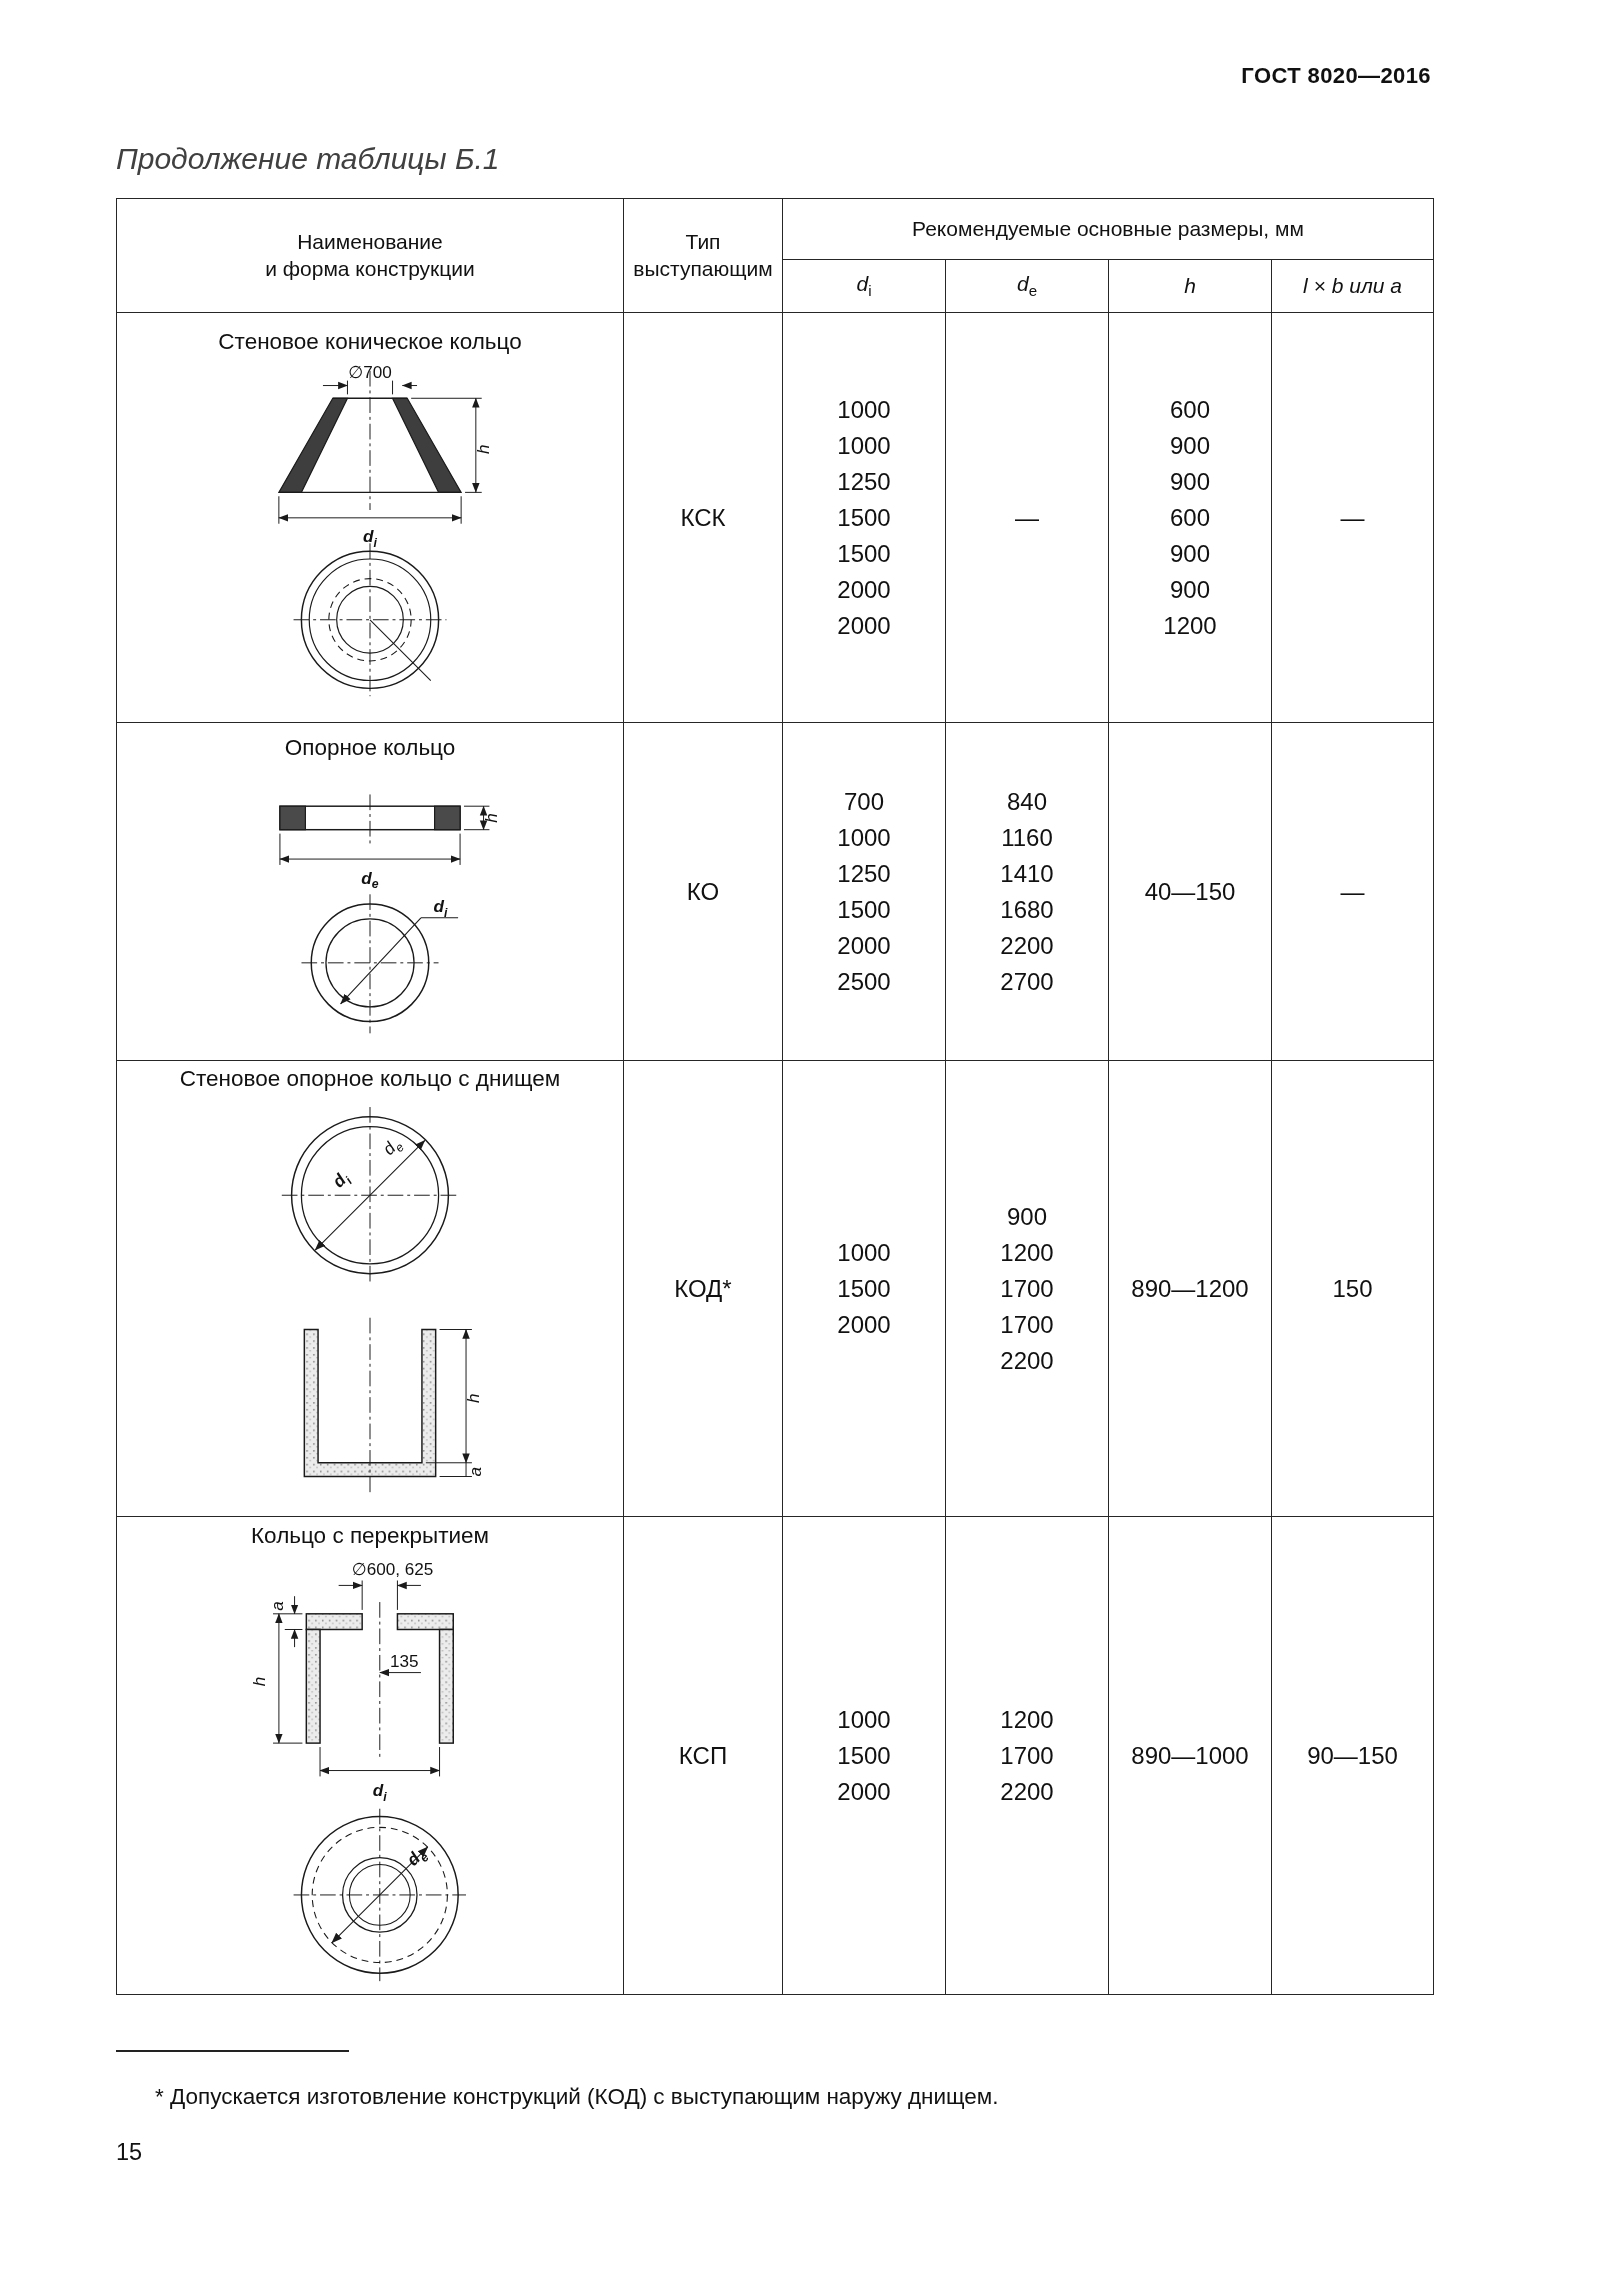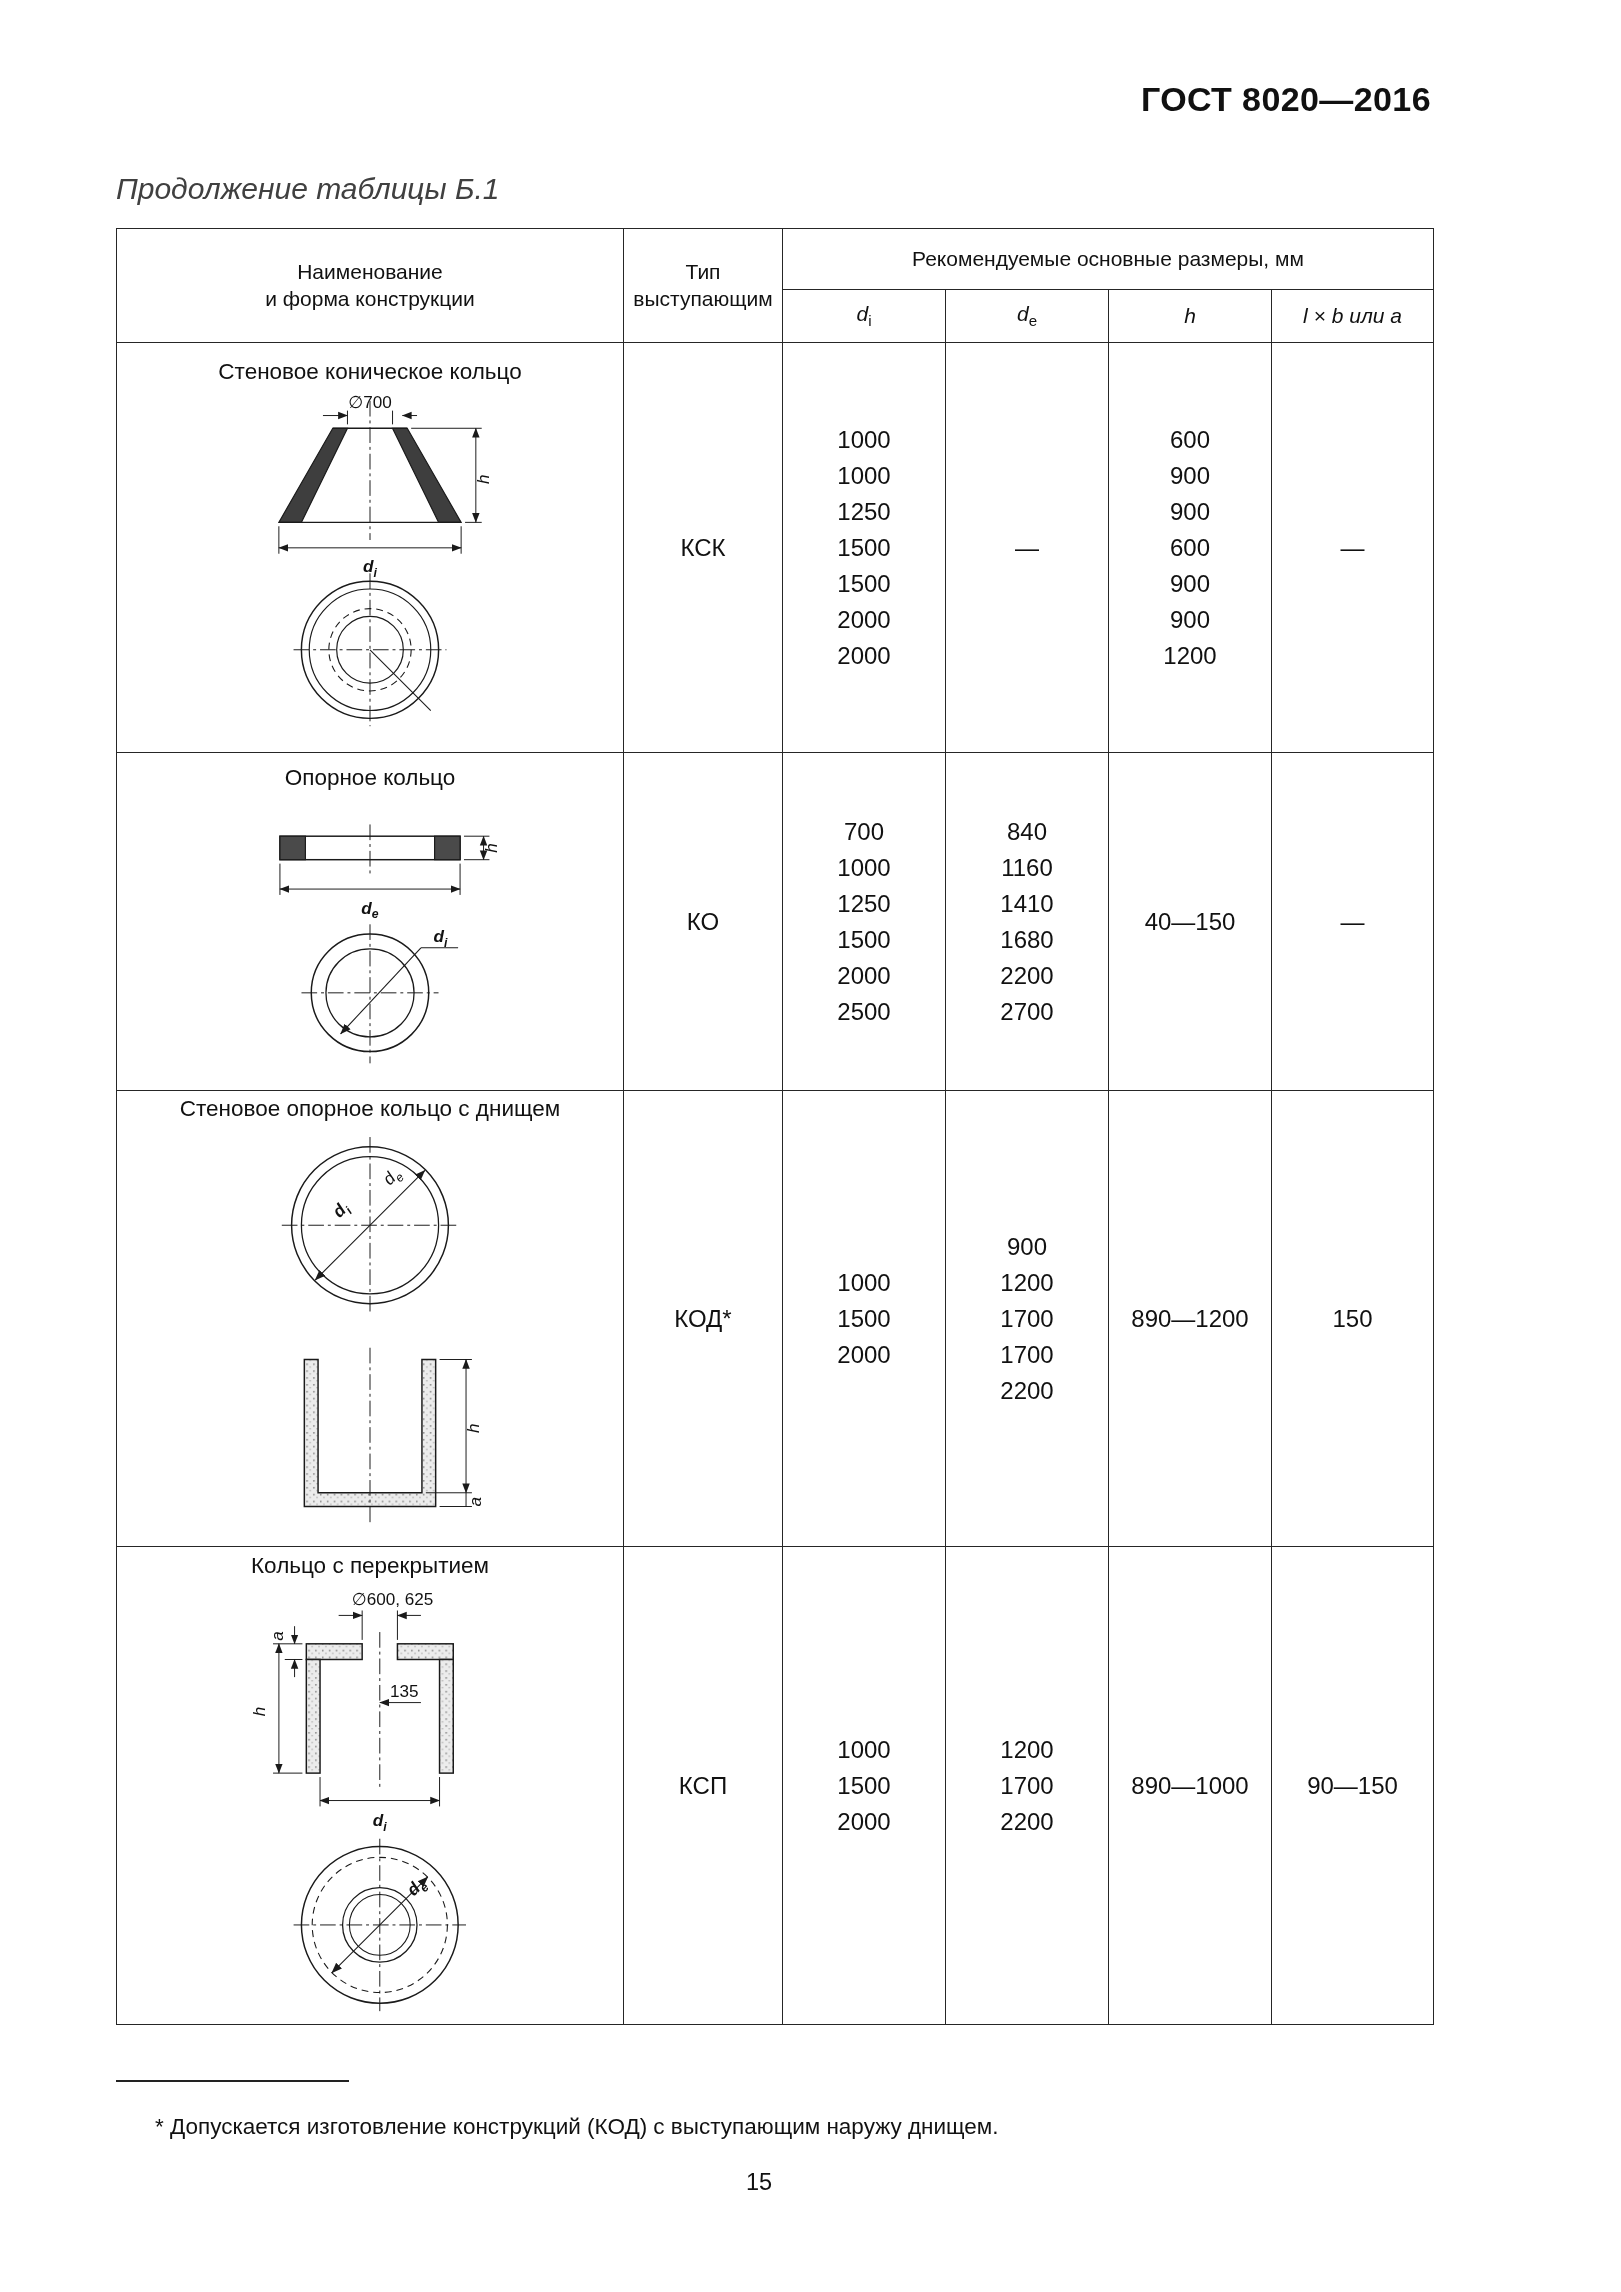--- a/index.html
+++ b/index.html
@@ -1,21 +1,21 @@
 <!DOCTYPE html>
 <html><head>
 <meta charset="utf-8">
 <style>
   html,body{margin:0;padding:0}
   body{
     width:1621px;height:2293px;background:#ffffff;position:relative;
     font-family:"Liberation Sans", sans-serif;color:#111;
   }
   .content{position:absolute;left:116px;top:0;width:1315px}
-  .doc-header{padding-top:80px;text-align:right;font-weight:700;font-size:34px;letter-spacing:0.4px}
+  .doc-header{padding-top:63px;text-align:right;font-weight:700;font-size:22px;letter-spacing:0.4px}
   .caption{margin-top:53px;font-style:italic;font-size:30px;color:#404040}
   table.b1{margin-top:22px;border-collapse:collapse;width:100%;table-layout:fixed}
   .b1 th,.b1 td{border:1.7px solid #262626;padding:0;text-align:center;vertical-align:middle;overflow:hidden}
   .b1 thead th{font-weight:400;font-size:21px;line-height:1.28}
   tr.hr1{height:61px}
   tr.hr2{height:53px}
   tr.br1{height:410px}
   tr.br2{height:338px}
   tr.br3{height:456px}
   tr.br4{height:478px}
@@ -24,21 +24,21 @@
   .row-title{font-size:22.5px;margin-bottom:2px}
   .cell-type,.cell-val{font-size:24px}
   .cell-val{line-height:1.5}
   sub{font-size:.72em}
   svg.draw{display:block;margin:7.8px auto 0}
   svg text{font-family:"Liberation Sans", sans-serif;font-size:17.5px;font-style:italic;fill:#111;stroke:none}
   svg text.up{font-style:normal}
   svg text.bold{font-weight:700}
   .footnote-rule{margin-top:55px;width:233px;border-top:2px solid #222;height:0}
   .footnote{margin-top:32px;padding-left:39px;font-size:22.5px}
-  .page-number{margin-top:29px;text-align:center;font-size:23.5px;padding-right:29px}
+  .page-number{margin-top:29px;text-align:left;font-size:23.5px;padding-right:29px}
 </style>
 </head>
 <body>
 
 <div class="content">
 
   <div class="doc-header">ГОСТ 8020—2016</div>
   <div class="caption">Продолжение таблицы Б.1</div>
 
   <table class="b1">

